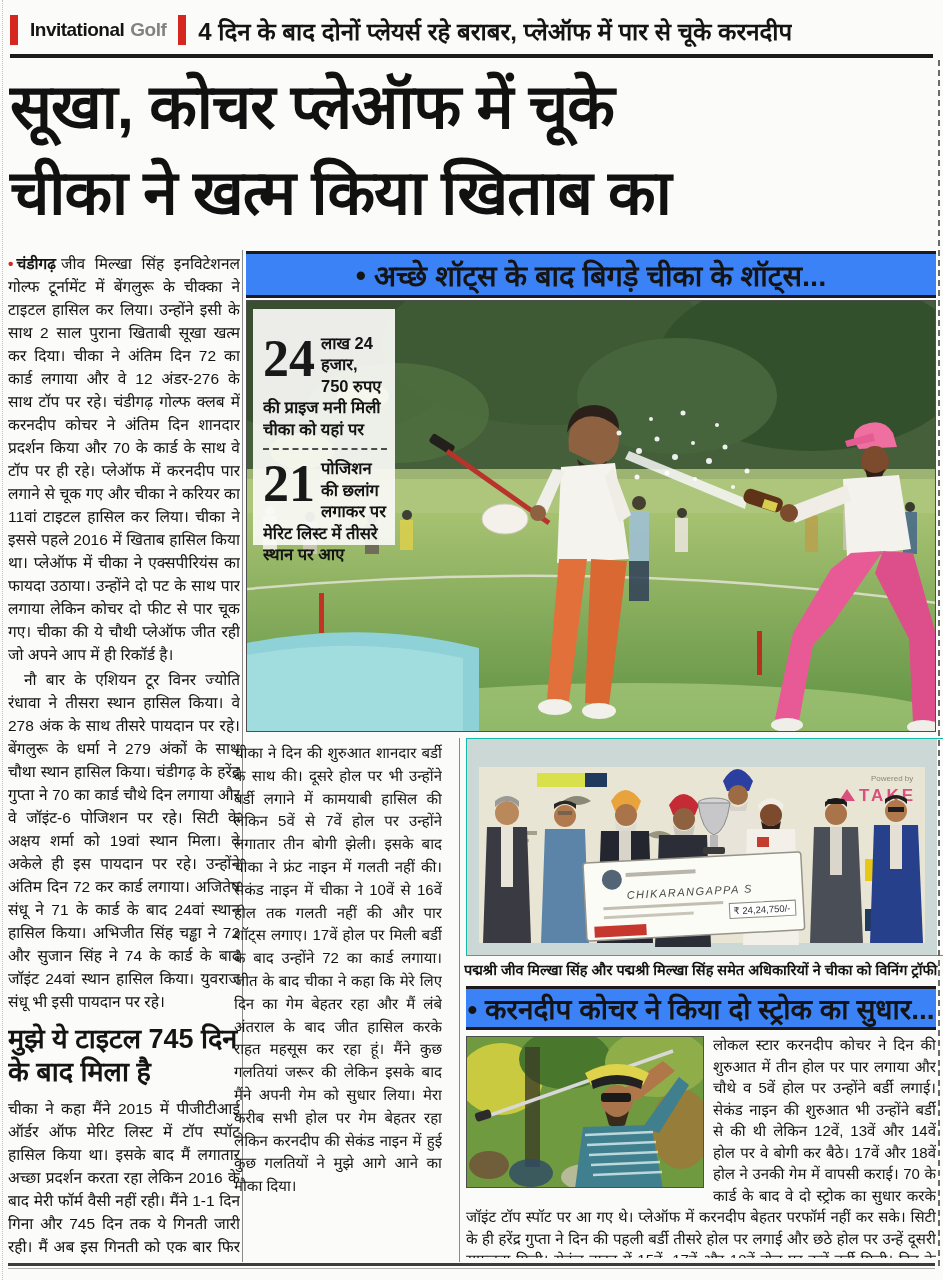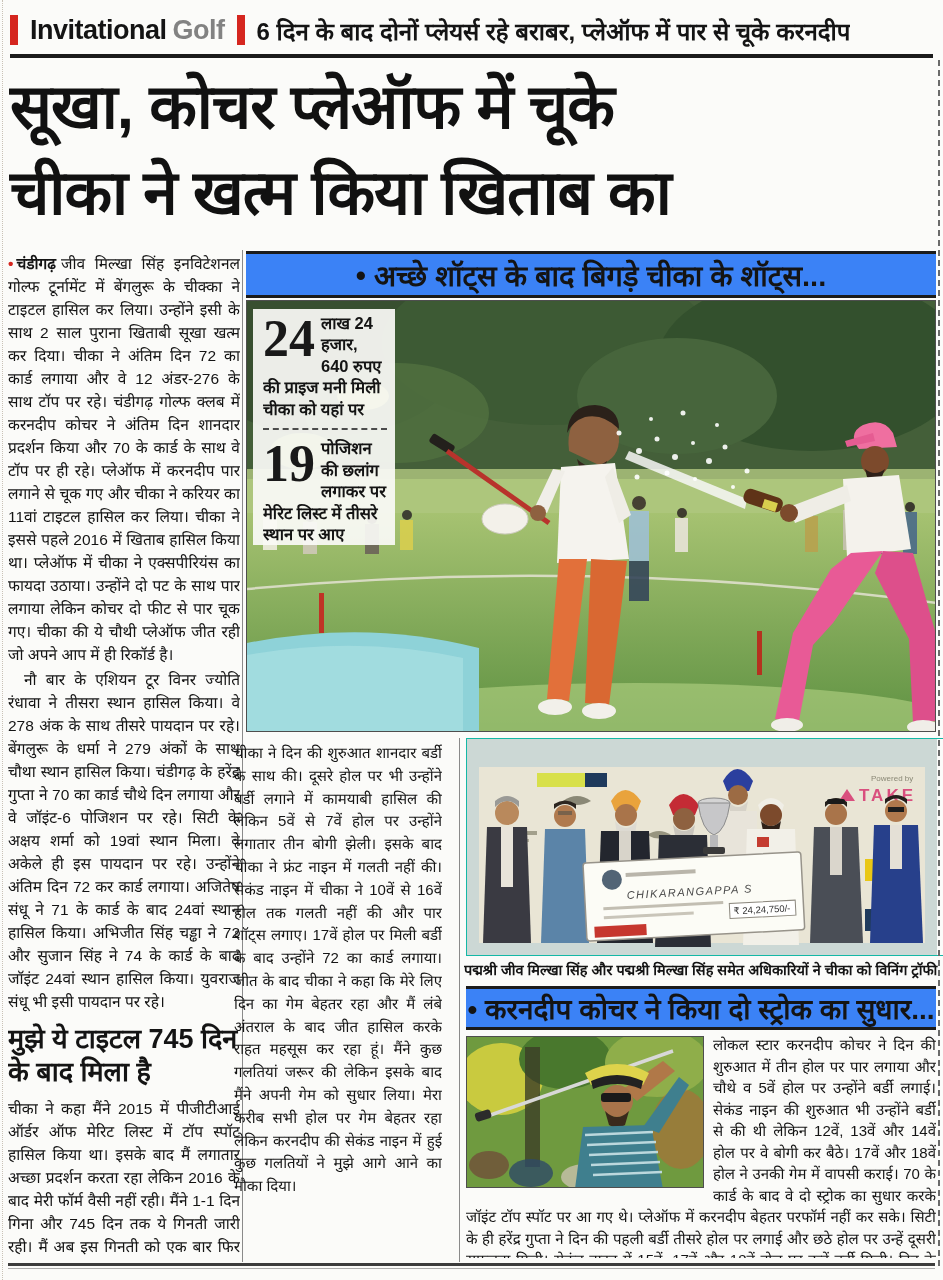--- a/index.html
+++ b/index.html
@@ -11,21 +11,21 @@
   }
   .page::before{ content:""; position:absolute; left:2px; top:0; bottom:0; border-left:1px dotted #c9c2b6; }
 
   
   .masthead{
     position:absolute; top:14px; left:10px; right:10px; height:44px;
     display:flex; align-items:center; gap:12px;
     border-bottom:4px solid #1b1b1b; padding-bottom:8px;
   }
   .redbar{ width:8px; height:30px; background:#d5261f; flex:0 0 auto; }
-  .brand{ font-size:27px; font-weight:bold; letter-spacing:-0.5px; white-space:nowrap; }
+  .brand{ font-size:19px; font-weight:bold; letter-spacing:-0.5px; white-space:nowrap; }
   .brand-secondary{ color:#828282; margin-left:6px; }
   .kicker{ font-size:24px; font-weight:bold; white-space:nowrap; overflow:hidden; }
 
   
   .headline{
     position:absolute; top:64px; left:10px; right:14px;
     font-size:62px; font-weight:bold; line-height:1.38; letter-spacing:-1px;
     color:#111;
   }
 
@@ -55,21 +55,21 @@
   .capbox2{ left:466px; top:986px; width:470px; height:44px; font-size:28px; }
 
   .photo-main{
     position:absolute; left:246px; top:300px; width:690px; height:432px;
     border:1px solid #4e4e4e; overflow:hidden;
   }
   .photo-main svg{ display:block; }
 
   .statbox{
     position:absolute; left:6px; top:8px; width:142px; height:236px;
-    background:rgba(250,250,246,0.93); padding:4px 8px 4px 10px;
+    background:rgba(250,250,246,0.93); padding:24px 8px 4px 10px;
     font-weight:bold; font-size:16.5px; line-height:1.3;
   }
   .stat{ overflow:hidden; }
   .stat + .stat{ border-top:2px dashed #4c4c4c; margin-top:8px; padding-top:8px; }
   .stat-number{
     float:left; font-family:"Liberation Serif","DejaVu Serif",serif;
     font-size:52px; line-height:0.85; font-weight:bold; margin:4px 6px 0 0; color:#191919;
   }
 
   .mid-col{
@@ -104,21 +104,21 @@
 <body>
 
 <div class="page">
 
   <div class="masthead">
     <div class="redbar"></div>
     <div class="brand">
       <span>Invitational</span><span class="brand-secondary">Golf</span>
     </div>
     <div class="redbar"></div>
-    <div class="kicker">6 दिन के बाद दोनों प्लेयर्स रहे बराबर, प्लेऑफ में पार से चूके करनदीप</div>
+    <div class="kicker">4 दिन के बाद दोनों प्लेयर्स रहे बराबर, प्लेऑफ में पार से चूके करनदीप</div>
   </div>
 
   <div class="headline">
     <div>सूखा, कोचर प्लेऑफ में चूके</div>
     <div>चीका ने खत्म किया खिताब का</div>
   </div>
 
   <div class="left-col">
     <p><span class="bullet-red">•</span><span class="dateline">चंडीगढ़</span><span>जीव मिल्खा सिंह इनविटेशनल गोल्फ टूर्नामेंट में बेंगलुरू के चीक्का ने टाइटल हासिल कर लिया। उन्होंने इसी के साथ 2 साल पुराना खिताबी सूखा खत्म कर दिया। चीका ने अंतिम दिन 72 का कार्ड लगाया और वे 12 अंडर-276 के साथ टॉप पर रहे। चंडीगढ़ गोल्फ क्लब में करनदीप कोचर ने अंतिम दिन शानदार प्रदर्शन किया और 70 के कार्ड के साथ वे टॉप पर ही रहे। प्लेऑफ में करनदीप पार लगाने से चूक गए और चीका ने करियर का 11वां टाइटल हासिल कर लिया। चीका ने इससे पहले 2016 में खिताब हासिल किया था। प्लेऑफ में चीका ने एक्सपीरियंस का फायदा उठाया। उन्होंने दो पट के साथ पार लगाया लेकिन कोचर दो फीट से पार चूक गए। चीका की ये चौथी प्लेऑफ जीत रही जो अपने आप में ही रिकॉर्ड है।</span></p>
     <p class="indent">नौ बार के एशियन टूर विनर ज्योति रंधावा ने तीसरा स्थान हासिल किया। वे 278 अंक के साथ तीसरे पायदान पर रहे। बेंगलुरू के धर्मा ने 279 अंकों के साथ चौथा स्थान हासिल किया। चंडीगढ़ के हरेंद्र गुप्ता ने 70 का कार्ड चौथे दिन लगाया और वे जॉइंट-6 पोजिशन पर रहे। सिटी के अक्षय शर्मा को 19वां स्थान मिला। वे अकेले ही इस पायदान पर रहे। उन्होंने अंतिम दिन 72 कर कार्ड लगाया। अजितेष संधू ने 71 के कार्ड के बाद 24वां स्थान हासिल किया। अभिजीत सिंह चड्ढा ने 72 और सुजान सिंह ने 74 के कार्ड के बाद जॉइंट 24वां स्थान हासिल किया। युवराज संधू भी इसी पायदान पर रहे।</p>
@@ -249,24 +249,24 @@
         <path d="M604,252 L636,250 L586,322 L566,344 L552,420 L528,418 L546,332 L584,268 Z" fill="#e85a96"></path>
         <path d="M636,250 L666,252 L688,330 L690,420 L666,422 L662,338 L628,272 Z" fill="#dd4f8b"></path>
         <ellipse cx="540" cy="424" rx="16" ry="7" fill="#f0eee8"></ellipse>
         <ellipse cx="676" cy="426" rx="16" ry="7" fill="#f0eee8"></ellipse>
       </g>
     </svg>
 
     <div class="statbox">
       <div class="stat">
         <span class="stat-number">24</span>
-        <span>लाख 24 हजार, 640 रुपए की प्राइज मनी मिली चीका को यहां पर</span>
+        <span>लाख 24 हजार, 750 रुपए की प्राइज मनी मिली चीका को यहां पर</span>
       </div>
       <div class="stat">
-        <span class="stat-number">19</span>
+        <span class="stat-number">21</span>
         <span>पोजिशन की छलांग लगाकर पर मेरिट लिस्ट में तीसरे स्थान पर आए</span>
       </div>
     </div>
   </div>
 
   <div class="mid-col">
     <p>चीका ने दिन की शुरुआत शानदार बर्डी के साथ की। दूसरे होल पर भी उन्होंने बर्डी लगाने में कामयाबी हासिल की लेकिन 5वें से 7वें होल पर उन्होंने लगातार तीन बोगी झेली। इसके बाद चीका ने फ्रंट नाइन में गलती नहीं की। सेकंड नाइन में चीका ने 10वें से 16वें होल तक गलती नहीं की और पार शॉट्स लगाए। 17वें होल पर मिली बर्डी के बाद उन्होंने 72 का कार्ड लगाया। जीत के बाद चीका ने कहा कि मेरे लिए दिन का गेम बेहतर रहा और मैं लंबे अंतराल के बाद जीत हासिल करके राहत महसूस कर रहा हूं। मैंने कुछ गलतियां जरूर की लेकिन इसके बाद मैंने अपनी गेम को सुधार लिया। मेरा करीब सभी होल पर गेम बेहतर रहा लेकिन करनदीप की सेकंड नाइन में हुई कुछ गलतियों ने मुझे आगे आने का मौका दिया।</p>
   </div>
 
   <div class="photo-group">

